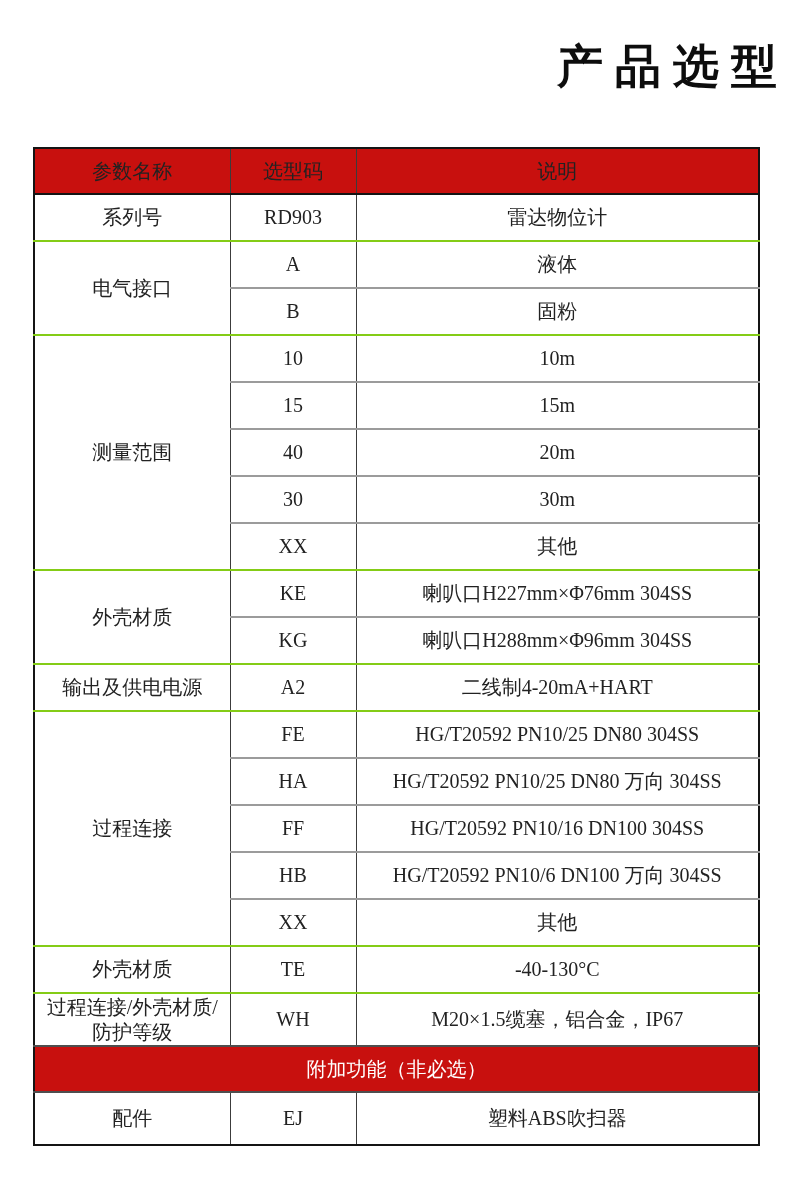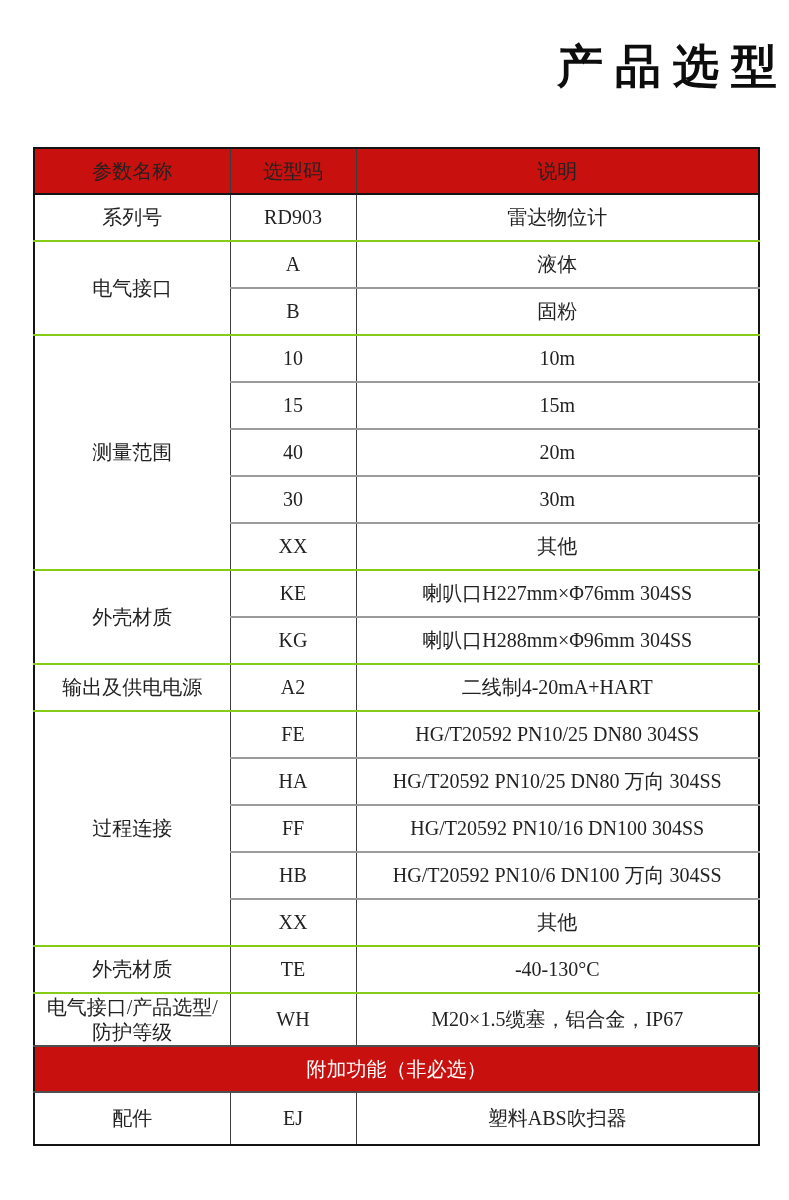--- a/index.html
+++ b/index.html
@@ -180,21 +180,21 @@
           <td>其他</td>
         </tr>
 
         <tr class="group-start">
           <td>外壳材质</td>
           <td>TE</td>
           <td>-40-130°C</td>
         </tr>
 
         <tr class="group-start row-tall">
-          <td>电气接口/产品选型/防护等级</td>
+          <td>过程连接/外壳材质/防护等级</td>
           <td>WH</td>
           <td>M20×1.5缆塞，铝合金，IP67</td>
         </tr>
 
         <tr class="banner-row">
           <td colspan="3">附加功能（非必选）</td>
         </tr>
 
         <tr class="group-start row-tall">
           <td>配件</td>

